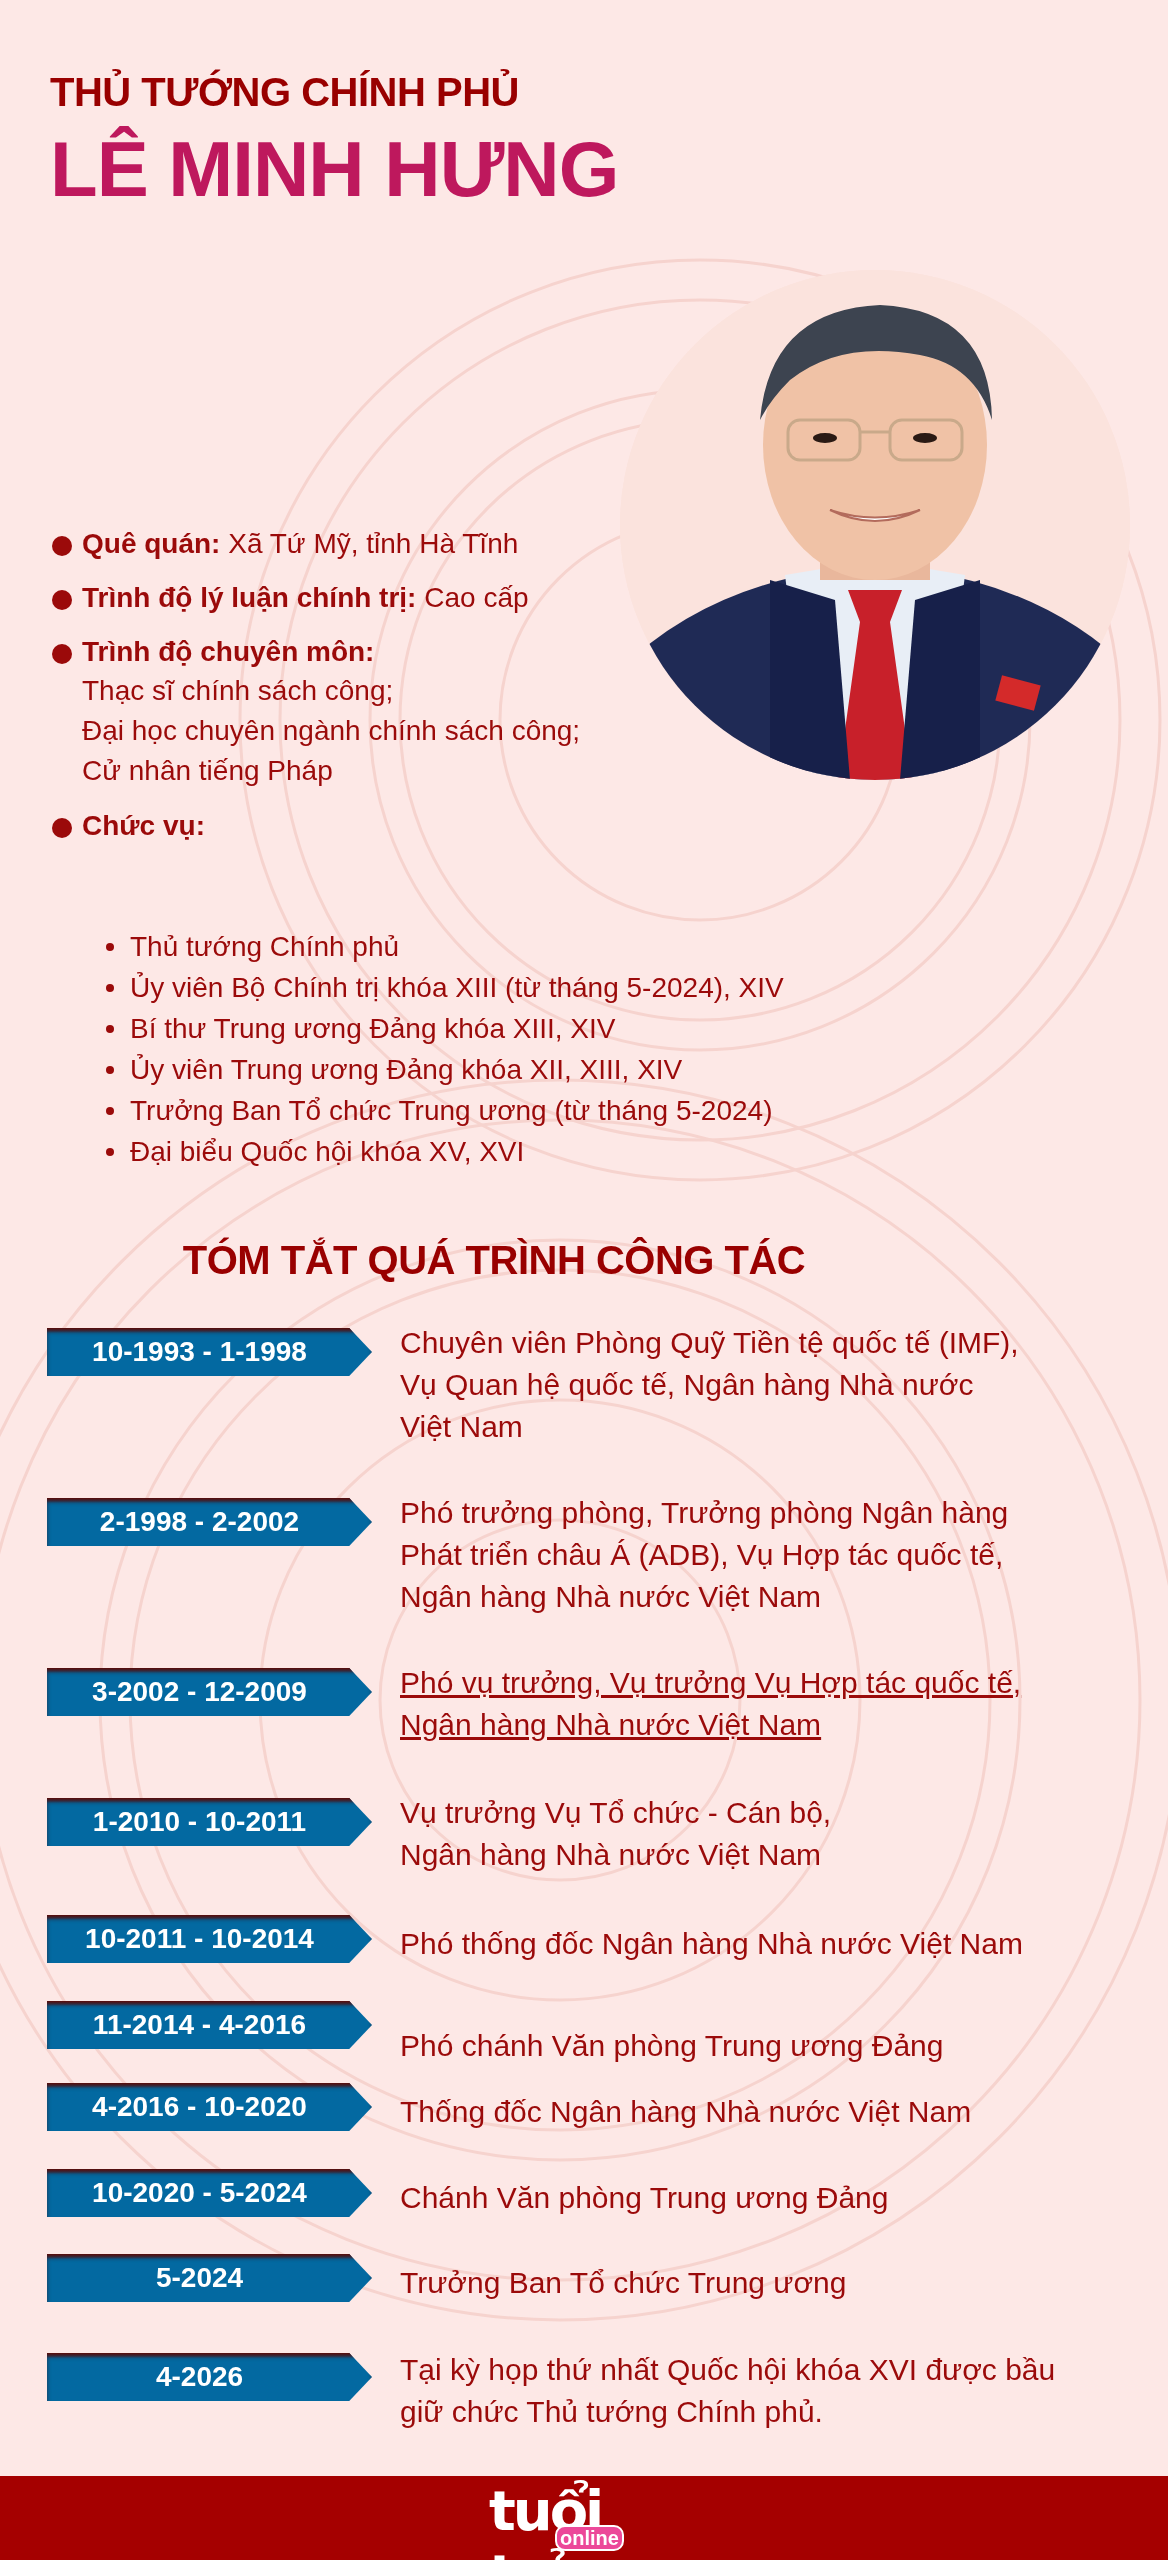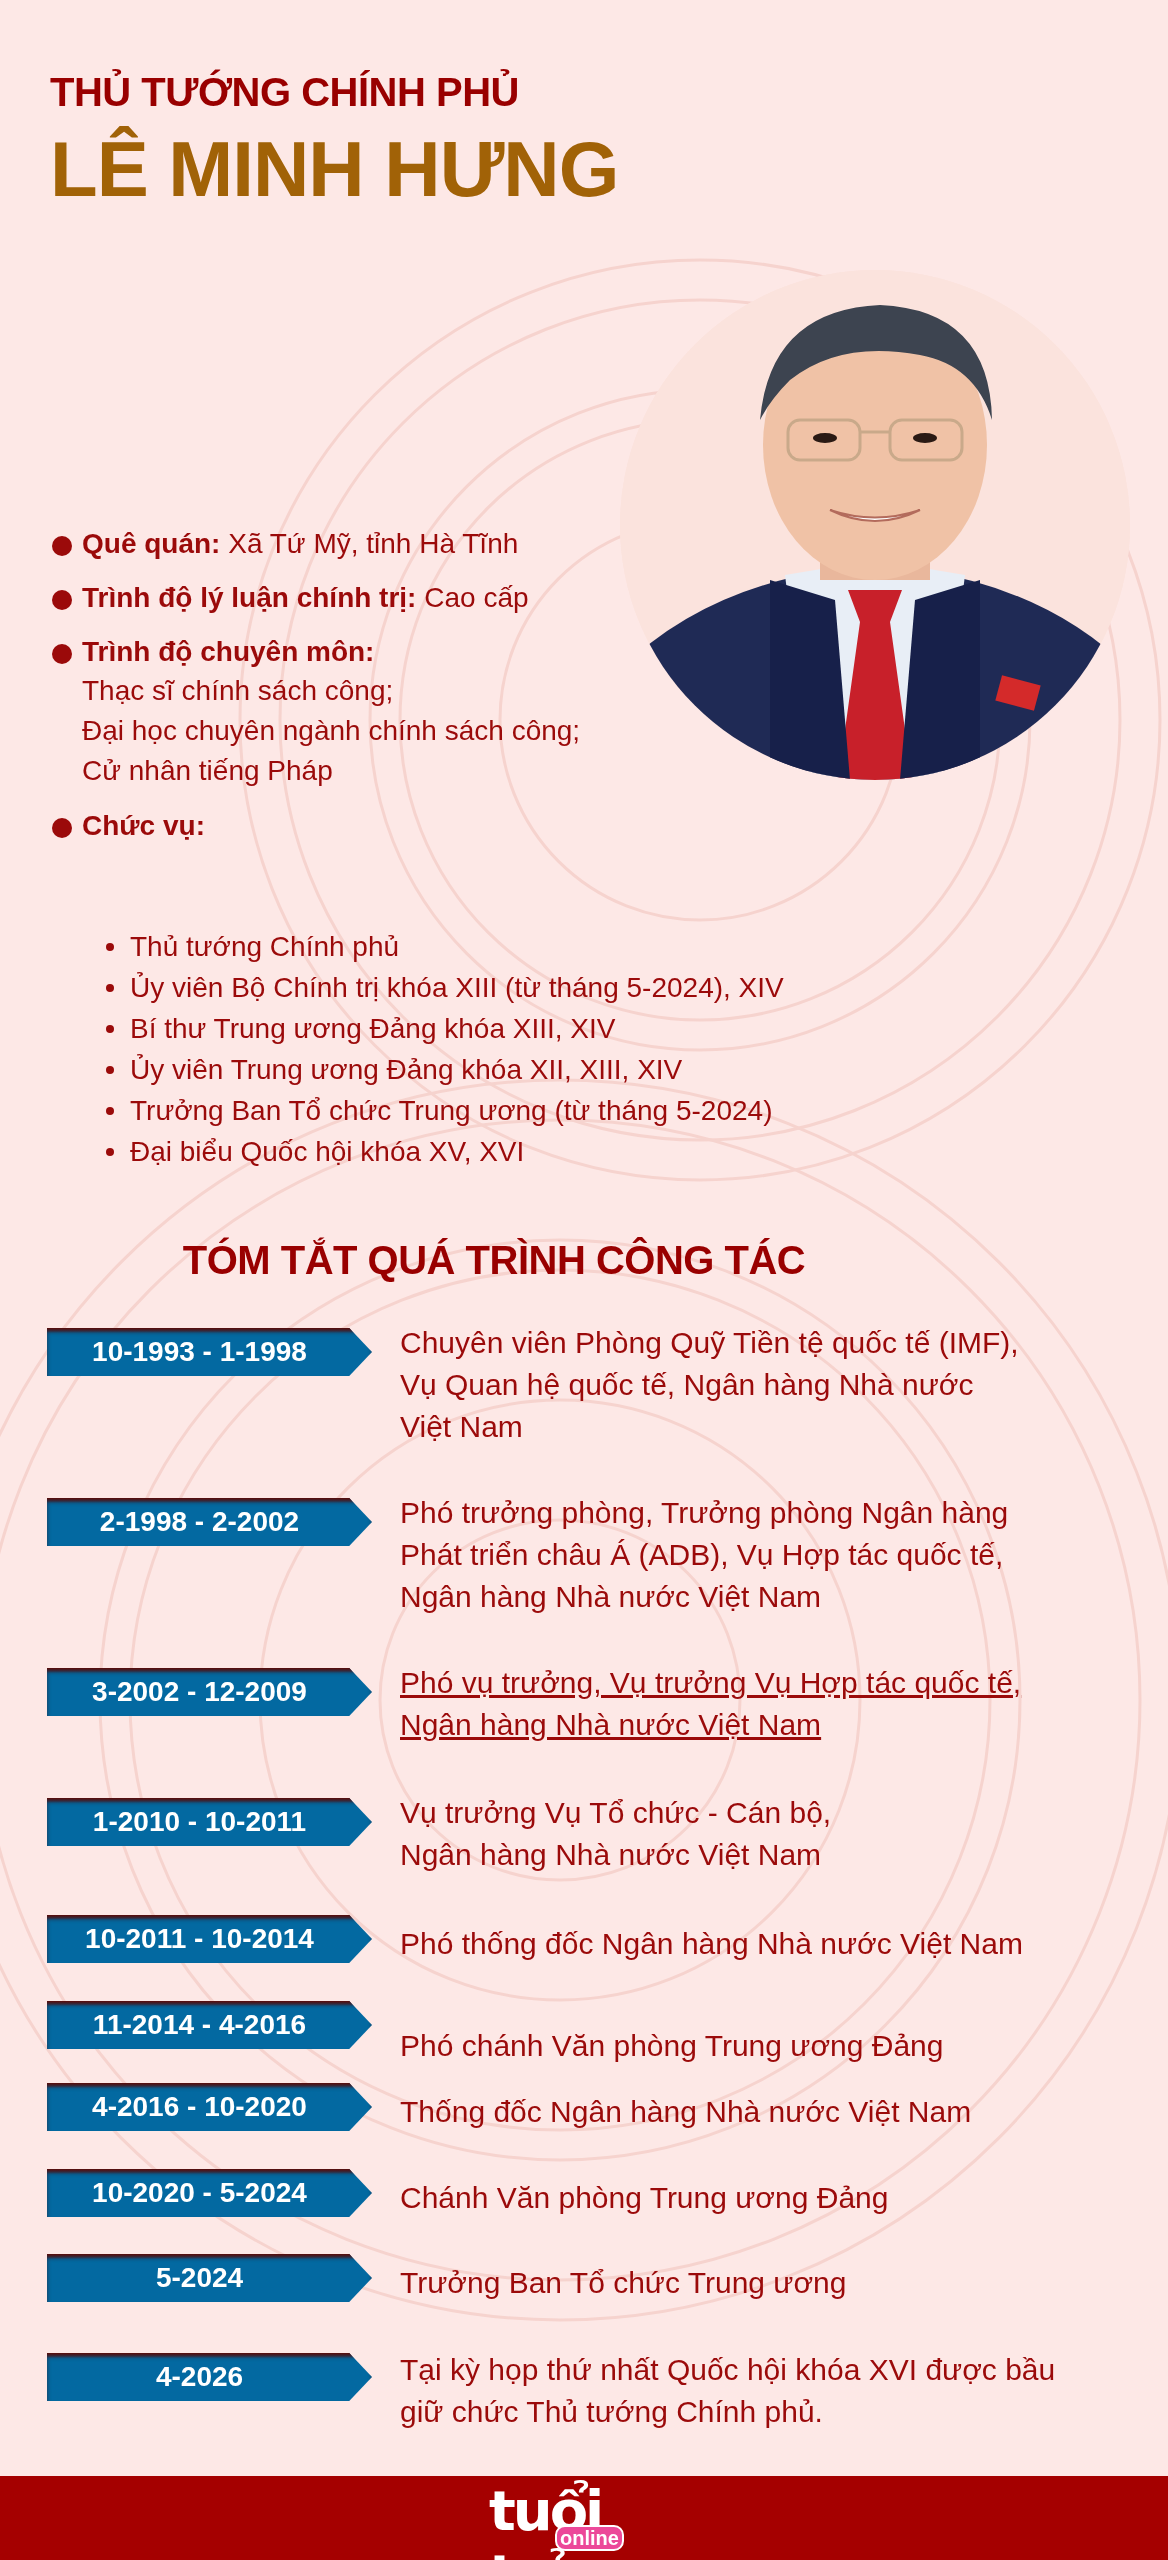--- a/index.html
+++ b/index.html
@@ -14,21 +14,21 @@
   .bg-pattern {
     position: absolute; left: 0; top: 0; width: 1168px; height: 2480px;
     pointer-events: none;
   }
   .header { position: absolute; left: 50px; top: 68px; }
   .subtitle {
     font-size: 40px; font-weight: 700; color: #990000; letter-spacing: -0.5px;
     line-height: 48px;
   }
   .title {
-    font-size: 78px; font-weight: 700; color: #a16207; letter-spacing: -1px;
+    font-size: 78px; font-weight: 700; color: #be185d; letter-spacing: -1px;
     line-height: 90px; margin-top: 8px;
   }
   .portrait {
     position: absolute; left: 620px; top: 270px; width: 510px; height: 510px;
     border-radius: 50%; overflow: hidden;
     background: #fbe2dc;
   }
   .info { position: absolute; left: 50px; top: 525px; width: 600px; }
   .info-row {
     font-size: 28px; line-height: 38px; margin-bottom: 16px; position: relative;

